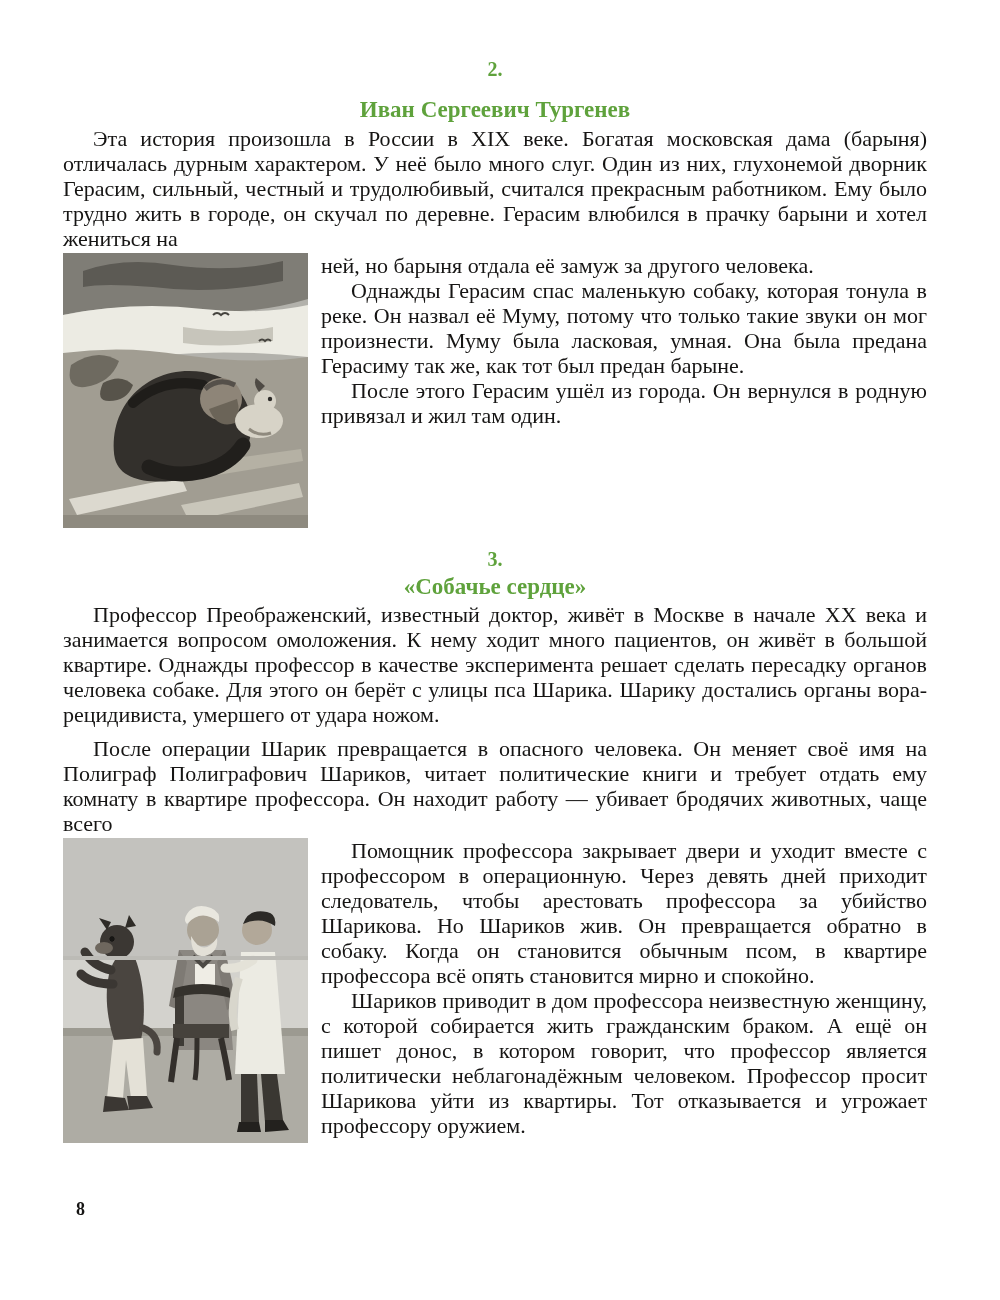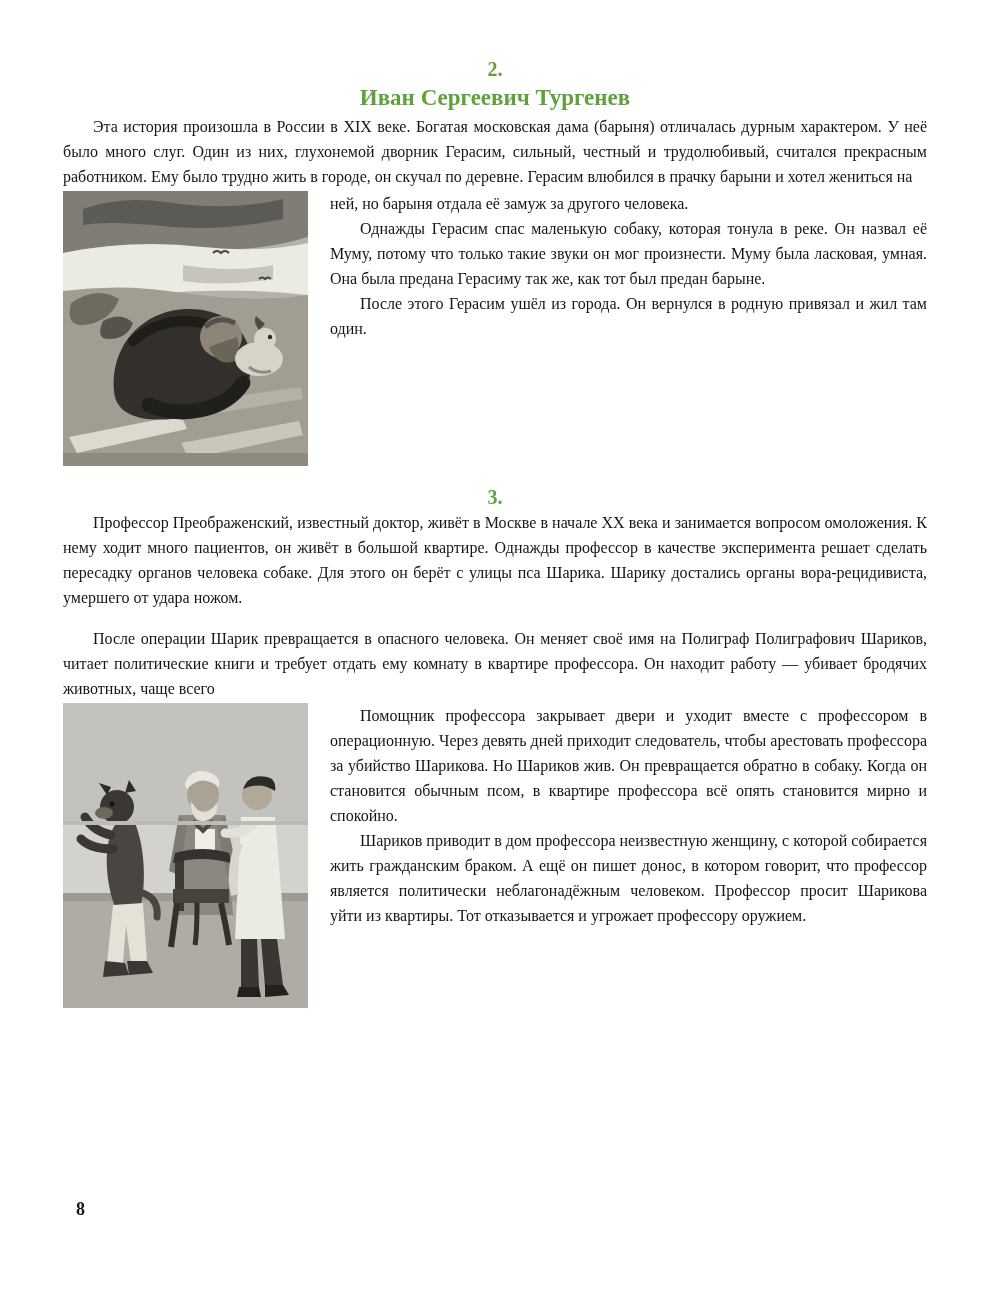--- a/index.html
+++ b/index.html
@@ -21,43 +21,43 @@
     font-weight: bold;
     font-size: 20px;
     line-height: 26px;
   }
   .section-author {
     text-align: center;
     color: var(--heading-green, #5fa23c);
     font-weight: bold;
     font-size: 23px;
     line-height: 32px;
-    margin-top: 0;
+    margin-top: 12px;
   }
   .section-title {
     text-align: center;
     color: var(--heading-green, #5fa23c);
     font-weight: bold;
     font-size: 23px;
     line-height: 30px;
   }
 
   p.body {
     margin: 0;
-    font-size: 16px;
+    font-size: 22px;
     line-height: 25px;
     text-align: justify;
   }
   p.body.indent { text-indent: 30px; }
   .intro { margin-top: 8px; }
-  .intro + .intro { margin-top: 16px; font-family: Liberation Serif, serif; }
+  .intro + .intro { margin-top: 9px; font-family: Liberation Serif, serif; }
 
   .media-row {
     display: flex;
-    gap: 22px;
+    gap: 13px;
     margin-top: 2px;
     align-items: flex-start;
   }
   figure.illustration {
     margin: 0;
     flex: 0 0 245px;
     width: 245px;
   }
   figure.illustration svg { display: block; width: 100%; height: auto; }
   .beside { flex: 1; min-width: 0; }
@@ -128,20 +128,21 @@
         <div class="beside">
           <p class="body">ней, но барыня отдала её замуж за другого человека.</p>
           <p class="body indent">Однажды Герасим спас маленькую собаку, которая тонула в реке. Он назвал её Муму, потому что только такие звуки он мог произнести. Муму была ласковая, умная. Она была предана Герасиму так же, как тот был предан барыне.</p>
           <p class="body indent">После этого Герасим ушёл из города. Он вернулся в родную привязал и жил там один.</p>
         </div>
       </div>
     </section>
 
     <section class="section-2">
       <div class="section-number">3.</div>
+      <div class="section-title">«Собачье сердце»</div>
 
       <p class="body indent intro">Профессор Преображенский, известный доктор, живёт в Москве в начале XX века и занимается вопросом омоложения. К нему ходит много пациентов, он живёт в большой квартире. Однажды профессор в качестве эксперимента решает сделать пересадку органов человека собаке. Для этого он берёт с улицы пса Шарика. Шарику достались органы вора-рецидивиста, умершего от удара ножом.</p>
       <p class="body indent intro">После операции Шарик превращается в опасного человека. Он меняет своё имя на Полиграф Полиграфович Шариков, читает политические книги и требует отдать ему комнату в квартире профессора. Он находит работу — убивает бродячих животных, чаще всего</p>
 
       <div class="media-row">
         <figure class="illustration" aria-label="Пёс Шарик на задних лапах, профессор Преображенский и помощник в белом халате у стула">
           <svg viewBox="0 0 245 305" xmlns="http://www.w3.org/2000/svg" role="img">
             <rect width="245" height="305" fill="#cbcac5"></rect>
             <rect y="0" width="245" height="118" fill="#c3c2be"></rect>
             <rect y="118" width="245" height="72" fill="#d3d2cd"></rect>

